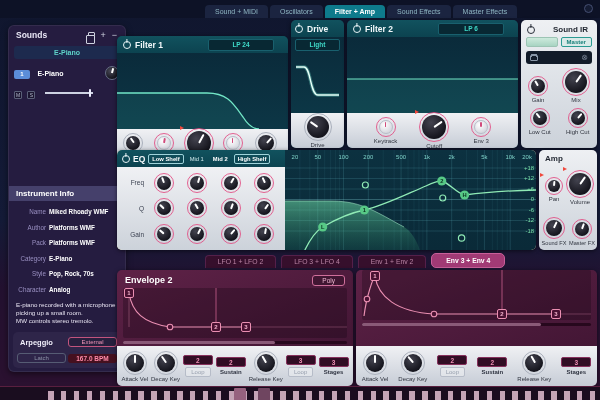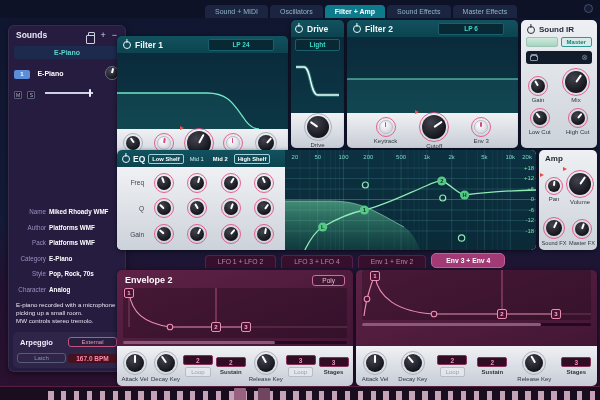--- a/index.html
+++ b/index.html
@@ -55,21 +55,21 @@
 .ring{display:inline-flex;align-items:center;justify-content:center;border:1px solid rgba(226,73,128,.85);border-radius:50%;padding:2px}
 .knob{position:relative;border-radius:50%;background:radial-gradient(circle at 38% 32%,#43434f,#14141c 72%)}
 .knob.lt{background:radial-gradient(circle at 38% 32%,#ffffff,#d8d9e0 72%);border:1px solid #b8bcc8}
 .knob i{position:absolute;left:calc(50% - .75px);bottom:50%;width:1.5px;height:42%;background:#fff;transform-origin:50% 100%;transform:rotate(var(--rot,0deg));border-radius:1px}
 .knob.lt i{background:#d14b7c}
 .k12{width:12px;height:12px}.k14{width:14px;height:14px}.k16{width:16px;height:16px}.k18{width:18px;height:18px}.k22{width:22px;height:22px}.k24{width:24px;height:24px}
 .kl{font-size:6px;color:#30343f;margin-top:1px;text-align:center;white-space:nowrap}
 .tri{position:absolute;width:0;height:0;border-top:2.5px solid transparent;border-bottom:2.5px solid transparent;border-left:4px solid #f0483c}
 
 .lpanel{background:linear-gradient(#eef0f3,#ccd2da)}
-.lhead{display:flex;align-items:center;gap:4px;padding:5px 6px 2px;color:#232832}
+.lhead{display:flex;align-items:center;gap:18px;padding:5px 6px 2px;color:#232832}
 .ltitle{font-size:8px;font-weight:bold;color:#1f242e}
 .irchips{display:flex;gap:3px;padding:1px 5px}
 .irslot{flex:1;height:10px;background:linear-gradient(#cdeadd,#a8d4c2);border-radius:2px;border:1px solid #9cc4b4}
 .irroute{flex:1;height:10px;border:1px solid #2a9a92;border-radius:2px;color:#17807a;font-size:6px;font-weight:bold;text-align:center;line-height:9px;background:#d9eae8}
 .filebar{margin:3px 5px;height:13px;background:#121b29;border-radius:3px;display:flex;align-items:center;justify-content:space-between;padding:0 4px}
 .folder{width:8px;height:6px;border:1px solid #8a97a8;border-radius:1px;position:relative}
 .folder::before{content:"";position:absolute;left:0;top:-2px;width:4px;height:2px;border:1px solid #8a97a8;border-bottom:none;border-radius:1px 1px 0 0}
 .clearx{font-size:8px;color:#7a8596;line-height:8px}
 
 .eqhead{position:absolute;left:0;top:0;width:168px;height:17px;background:linear-gradient(#11525e,#0c4350);display:flex;align-items:center;gap:3px;padding:0 5px;color:#e8f4f6;z-index:2}
@@ -137,20 +137,23 @@
       <span class="iknob">
           <i></i>
         </span>
     </div>
     <div style="margin-top:3px">
       <span class="ms">M</span>
       <span class="ms">S</span>
       <span class="slider"><i class="shandle"></i></span>
     </div>
   </div>
+  <div class="info-head">
+      <span>Instrument Info</span>
+    </div>
   <div class="fields">
     <div class="frow">
         <span class="flab">Name</span>
         <span class="fval">Miked Rhoady WMF</span>
       </div>
     <div class="frow">
         <span class="flab">Author</span>
         <span class="fval">Platforms WMF</span>
       </div>
     <div class="frow">

